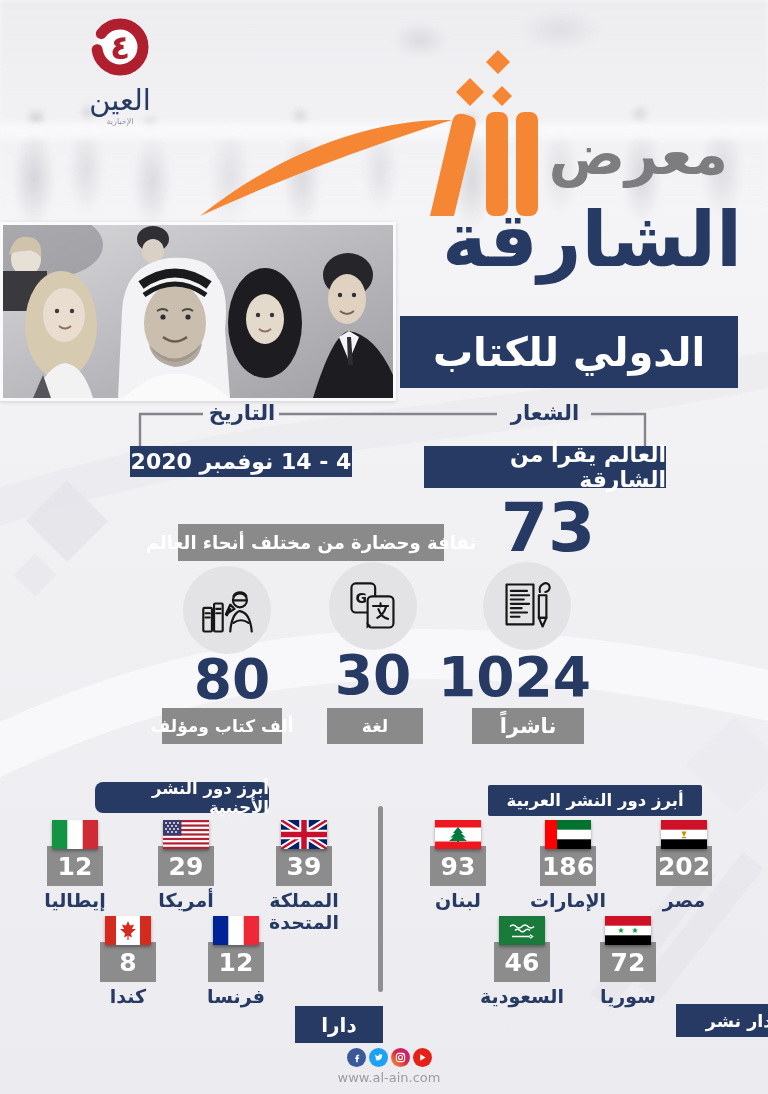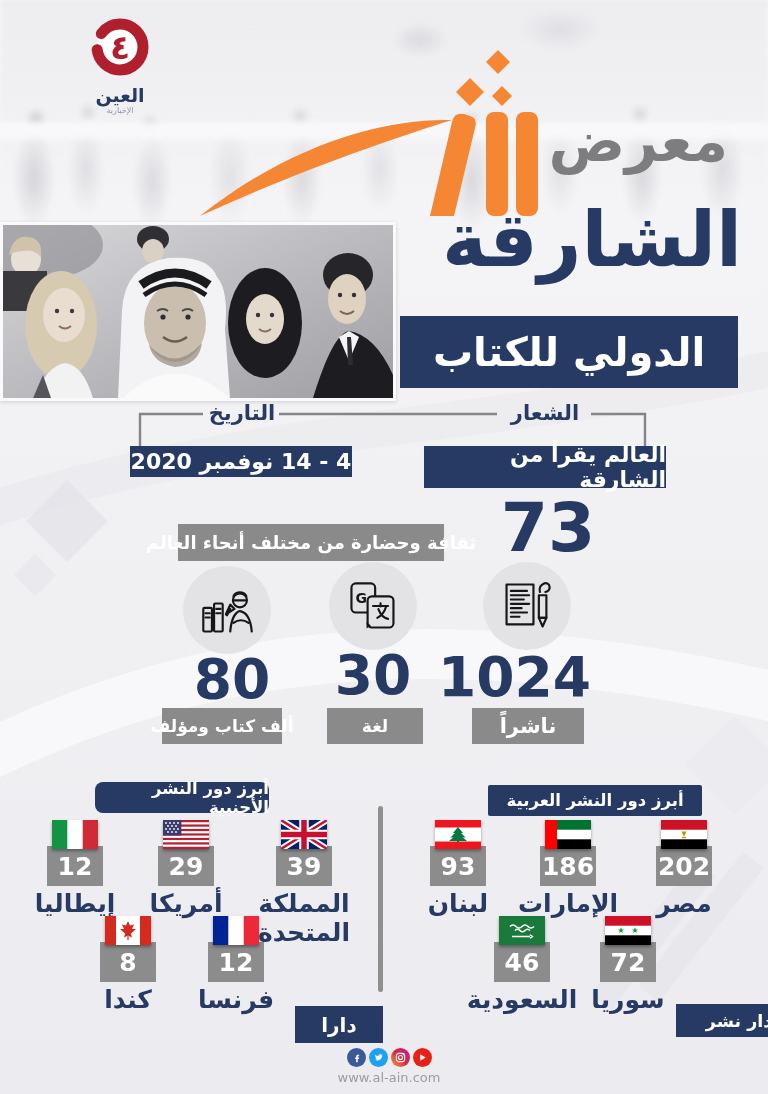--- a/index.html
+++ b/index.html
@@ -26,24 +26,24 @@
       radial-gradient(26px 62px at 560px 172px, rgba(150,150,160,.35), transparent 72%),
       radial-gradient(15px 15px at 640px 114px, rgba(130,130,142,.42), transparent 70%),
       radial-gradient(28px 68px at 642px 176px, rgba(120,120,132,.4), transparent 72%),
       radial-gradient(30px 70px at 722px 170px, rgba(140,140,152,.4), transparent 72%),
       radial-gradient(40px 26px at 420px 40px, rgba(160,160,170,.5), transparent 70%),
       radial-gradient(60px 30px at 560px 30px, rgba(170,170,180,.45), transparent 70%),
       linear-gradient(180deg, rgba(214,214,220,.55), rgba(238,238,242,0) 92%);}
   .wm{left:0;top:0;width:768px;height:1094px;pointer-events:none;}
   
   .logo{left:60px;top:16px;width:120px;text-align:center;}
-  .logo-name{color:#263a64;font-weight:bold;font-size:19px;line-height:1.02;}
+  .logo-name{color:#263a64;font-weight:normal;font-size:29px;line-height:1.02;}
   .logo-sub{color:#8f94a8;font-size:8px;margin-top:1px;}
   
-  .t1{right:40px;top:113px;font-size:57px;font-weight:bold;color:#7d7d80;line-height:1;}
+  .t1{right:40px;top:126px;font-size:57px;font-weight:bold;color:#7d7d80;line-height:1;}
   .t2{right:26px;top:194px;font-size:76px;font-weight:bold;color:#263a64;line-height:1.2;}
   .t3{right:30px;top:316px;width:338px;height:72px;background:#263a64;color:#fff;
       font-size:40px;font-weight:bold;display:flex;align-items:center;justify-content:center;}
   
   .photo{left:0;top:222px;width:390px;height:173px;border:3px solid #fafafb;box-sizing:content-box;
          box-shadow:0 1px 4px rgba(0,0,0,.15);}
   
   .lbl{top:401px;color:#263a64;font-weight:bold;font-size:21px;text-align:center;}
   .lbl-date{left:203px;width:78px;}
   .lbl-slogan{left:499px;width:92px;}
@@ -64,21 +64,21 @@
   .l1024{left:472px;top:708px;width:112px;height:36px;font-size:21px;}
   
   .hdr{font-size:16.5px;border-radius:2px;}
   .hdrF{left:95px;top:782px;width:174px;height:31px;border-radius:8px;}
   .hdrA{left:488px;top:785px;width:214px;height:31px;}
   .divider{left:378px;top:806px;width:5px;height:186px;background:#8f8f8f;border-radius:3px;}
   .citem{width:110px;display:flex;flex-direction:column;align-items:center;}
   .flag{width:46px;height:29px;box-shadow:0 2px 3px rgba(0,0,0,.35);position:relative;z-index:2;display:block;}
   .ped{margin-top:-3px;width:56px;height:40px;background:#8c8c8c;color:#fff;font-weight:bold;font-size:25px;
        display:flex;align-items:center;justify-content:center;}
-  .cname{margin-top:4px;color:#263a64;font-weight:bold;font-size:25px;text-align:center;line-height:1.15;}
+  .cname{margin-top:4px;color:#263a64;font-weight:bold;font-size:19px;text-align:center;line-height:1.15;}
   .unitF{left:295px;top:1006px;width:88px;height:37px;font-size:20px;}
   .unitA{left:676px;top:1004px;width:86px;height:33px;font-size:17.5px;padding-left:20px;}
   
   .social{left:347px;top:1048px;display:flex;gap:3px;}
   .sic{width:19px;height:19px;border-radius:50%;display:flex;align-items:center;justify-content:center;}
   .yt{background:#e62117;} .tw{background:#1da1f2;} .fb{background:#3b5998;}
   .ig{background:linear-gradient(45deg,#f09433,#e6683c,#dc2743,#cc2366,#bc1888);}
   .site{left:304px;top:1070px;width:170px;text-align:center;color:#9b9ba1;font-size:13px;}
 </style>
 </head>

